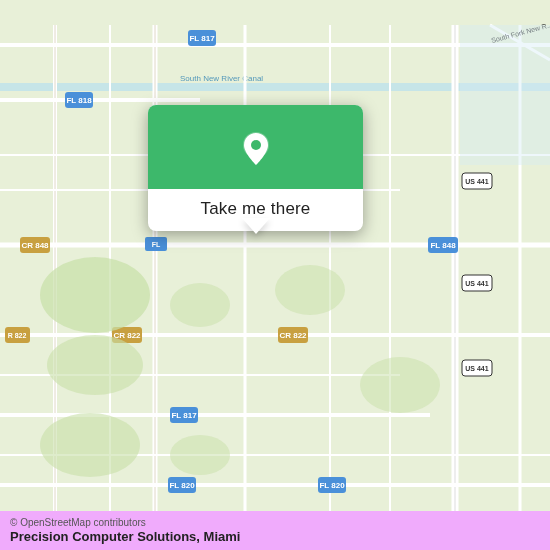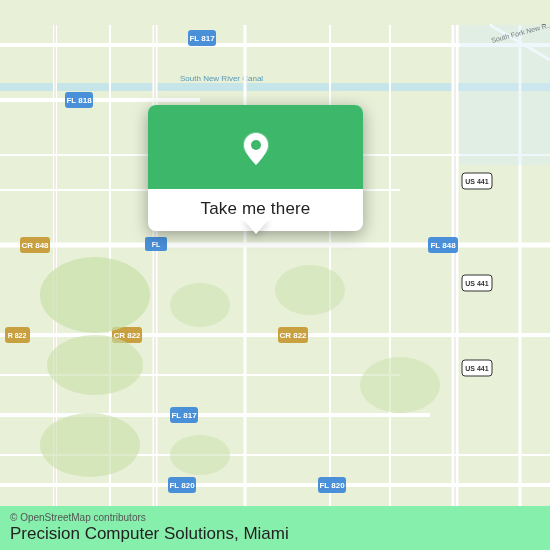--- a/index.html
+++ b/index.html
@@ -87,43 +87,43 @@
       z-index: 10;
       filter: drop-shadow(0 4px 3px rgba(0,0,0,0.15));
     }
 
     
     #bottom-bar {
       position: absolute;
       bottom: 0;
       left: 0;
       width: 100%;
-      background: #86efac;
+      background: #f0abfc;
       padding: 6px 10px 6px 10px;
       display: flex;
       align-items: flex-start;
       justify-content: space-between;
       z-index: 20;
     }
 
     #bottom-left {
       display: flex;
       flex-direction: column;
       gap: 1px;
     }
 
     #osm-attribution {
       font-size: 10px;
       color: #555;
     }
 
     #location-name {
-      font-size: 17px;
+      font-size: 13px;
       color: #222;
-      font-weight: 400;
+      font-weight: 700;
     }
 
     #moovit-logo {
       display: flex;
       align-items: center;
       gap: 4px;
     }
 
     #moovit-pin-icon {
       width: 22px;

